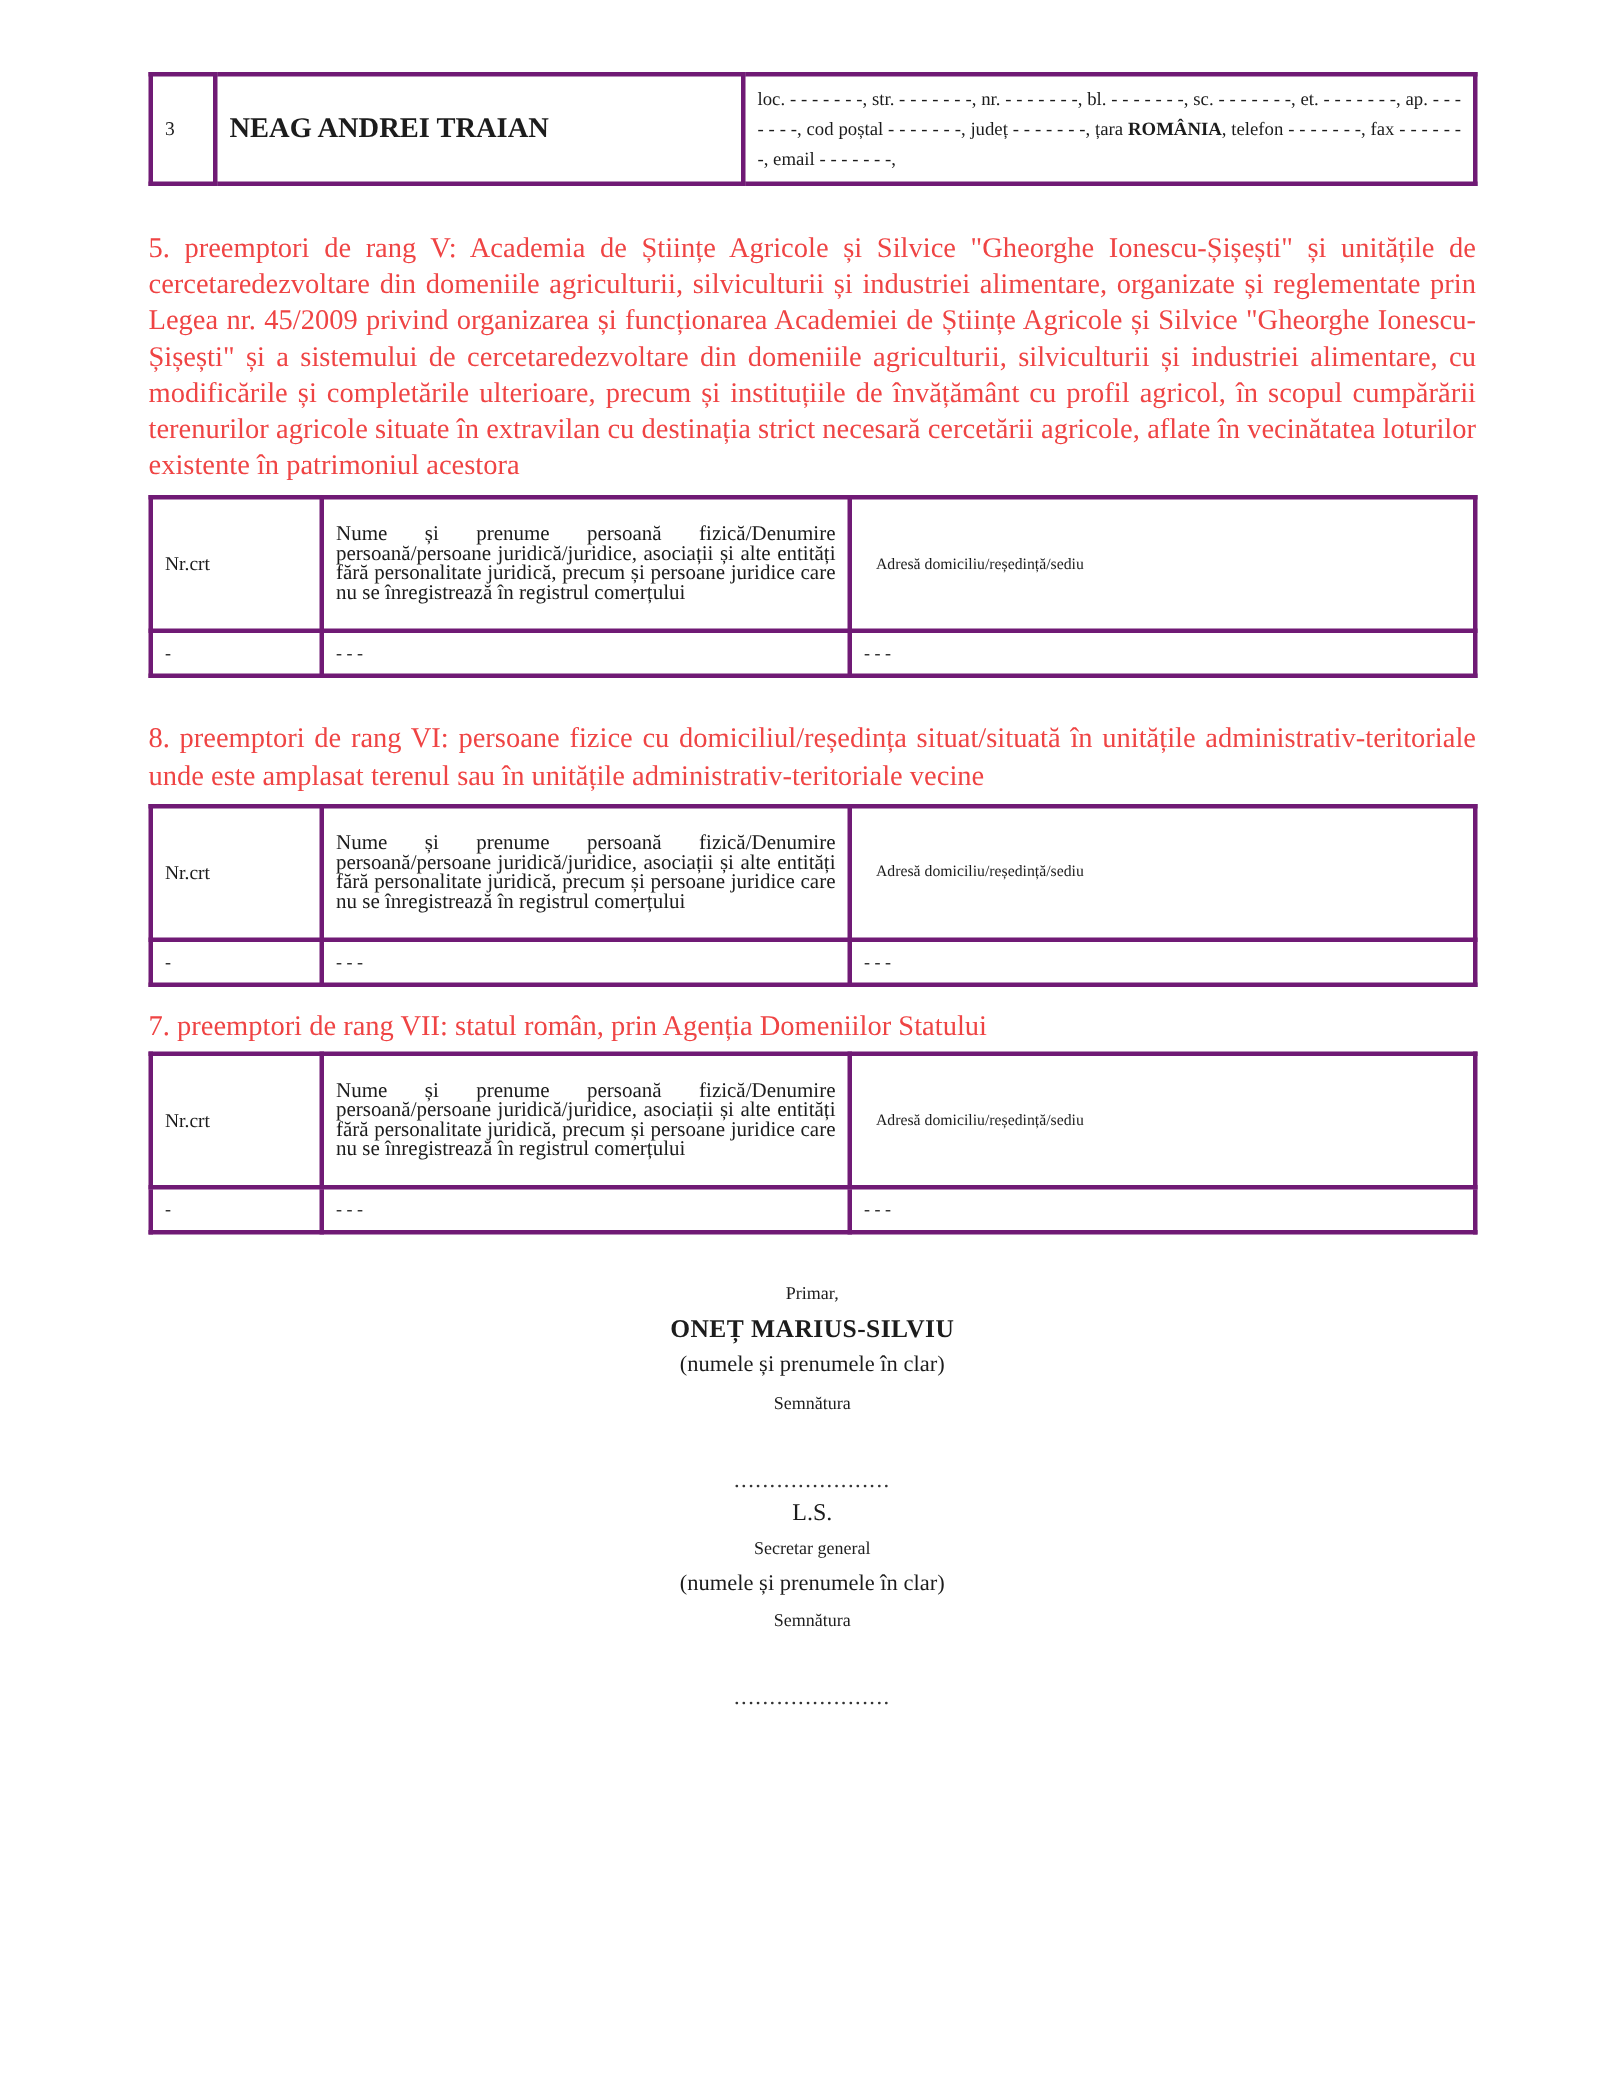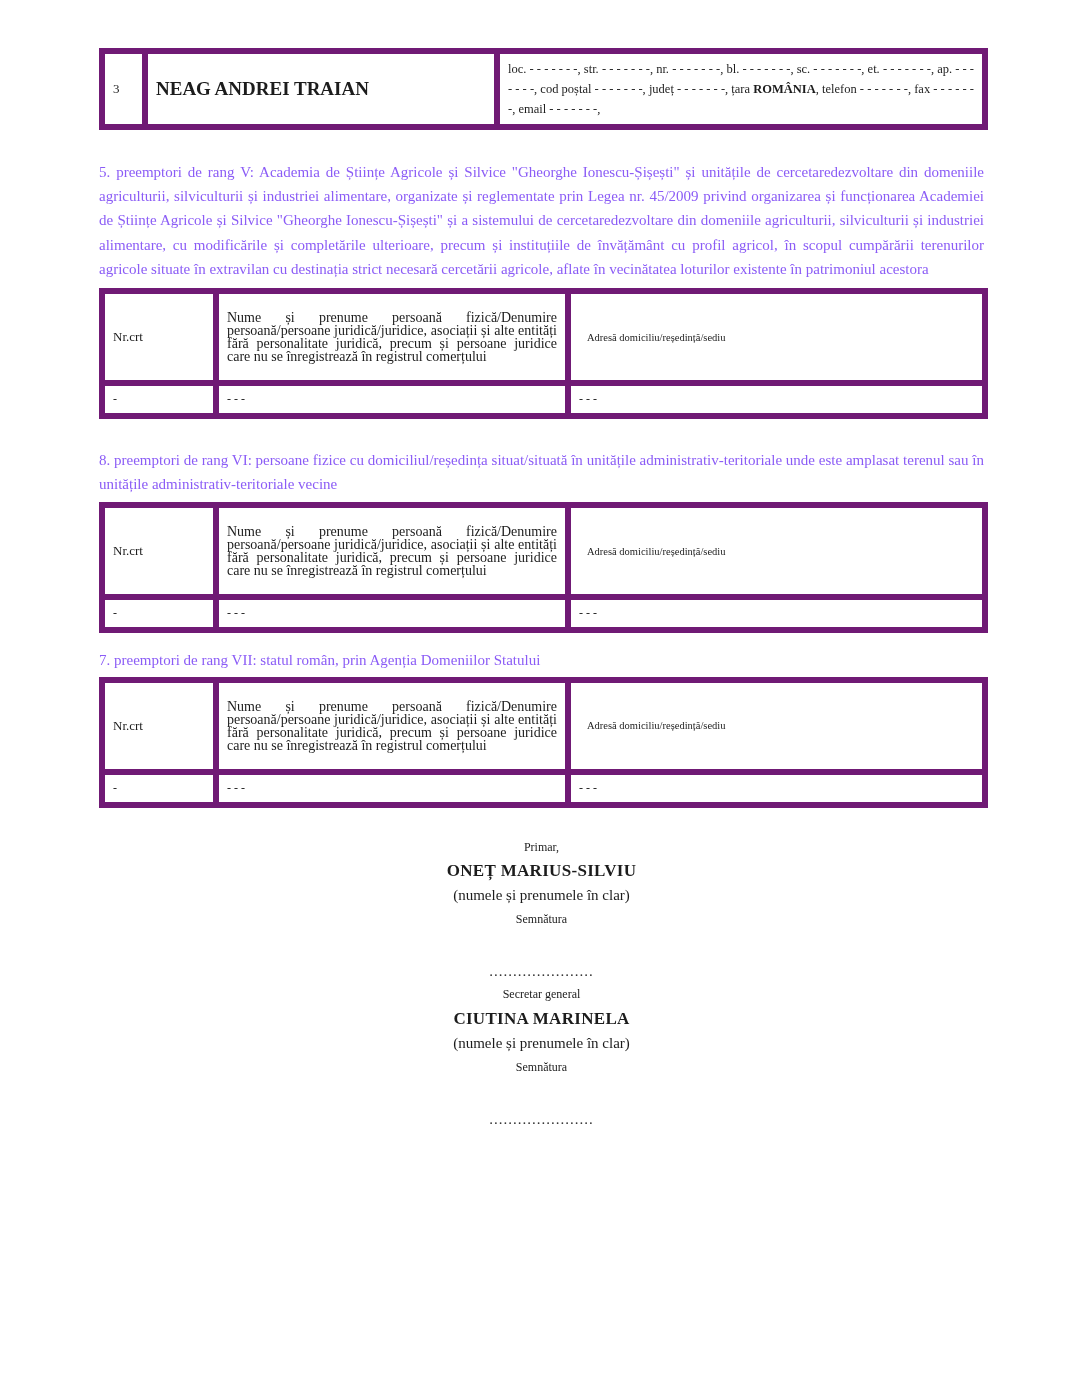--- a/index.html
+++ b/index.html
@@ -11,40 +11,40 @@
     overflow: hidden;
   }
   .page {
     width: 1082px; height: 1400px;
     padding: 48px 98px 0 99px;
   }
 
   
   table { border-collapse: collapse; table-layout: fixed; width: 885px; }
   table.doc-table { border: 2px solid #1f1f1f; }
-  table.doc-table td { border: 6px solid #701a75; vertical-align: middle; }
+  table.doc-table td { border: 3px solid #701a75; vertical-align: middle; }
 
   .top-table td { font-size: 13px; }
   .top-table .col-nr    { width: 43px; }
   .top-table .col-name  { width: 352px; }
   .top-table .col-addr  { width: 488px; }
   .top-table .cell-nr   { padding: 4px 4px 4px 8px; }
   .top-table .cell-name { padding: 4px 8px; font-weight: bold; font-size: 19px; }
   .top-table .cell-addr {
     padding: 5px 8px; font-size: 12.5px; line-height: 20px;
     text-align: justify; vertical-align: top;
   }
 
   
   .para {
     width: 885px;
-    font-size: 15px;
+    font-size: 19px;
     line-height: 24.2px;
     text-align: justify;
-    color: #8b5cf6;
+    color: #ef4444;
   }
   .para-5 { margin-top: 30px; margin-bottom: 7px; }
   .para-6 { margin-top: 29px; margin-bottom: 6px; }
   .para-7 { margin-top: 15px; margin-bottom: 4px; }
 
   
   .sec-table .col-nr   { width: 114px; }
   .sec-table .col-name { width: 352px; }
   .sec-table .col-addr { width: 417px; }
   .sec-table .h-nr   { font-size: 13px; padding: 4px 4px 4px 8px; }
@@ -129,21 +129,21 @@
     </tr>
   </tbody>
     </table>
 
   <div class="sig-block">
     <div class="sig-line">Primar,</div>
     <div class="sig-name">ONEȚ MARIUS-SILVIU</div>
     <div class="sig-note">(numele și prenumele în clar)</div>
     <div class="sig-line">Semnătura</div>
     <div class="sig-dots">......................</div>
+    <div class="sig-ls">L.S.</div>
     <div class="sig-line">Secretar general</div>
-    <div class="sig-name">CIUTINA MARINELA</div>
     <div class="sig-note">(numele și prenumele în clar)</div>
     <div class="sig-line">Semnătura</div>
     <div class="sig-dots">......................</div>
   </div>
 
 
 </div>
 
 </body></html>

